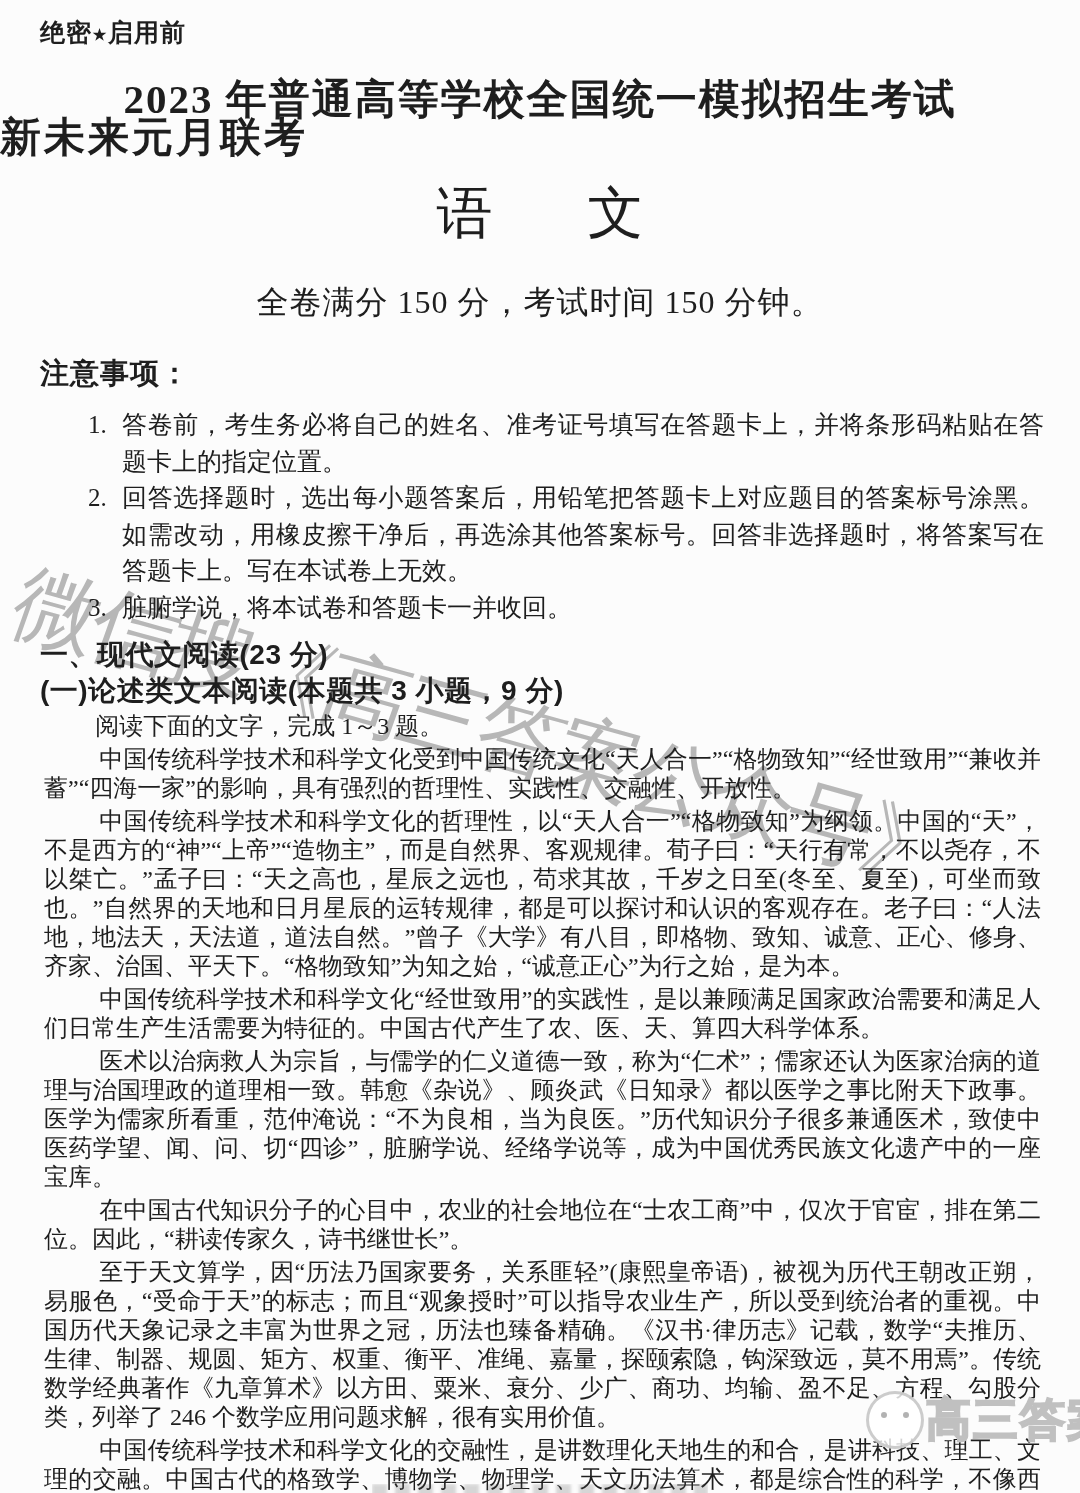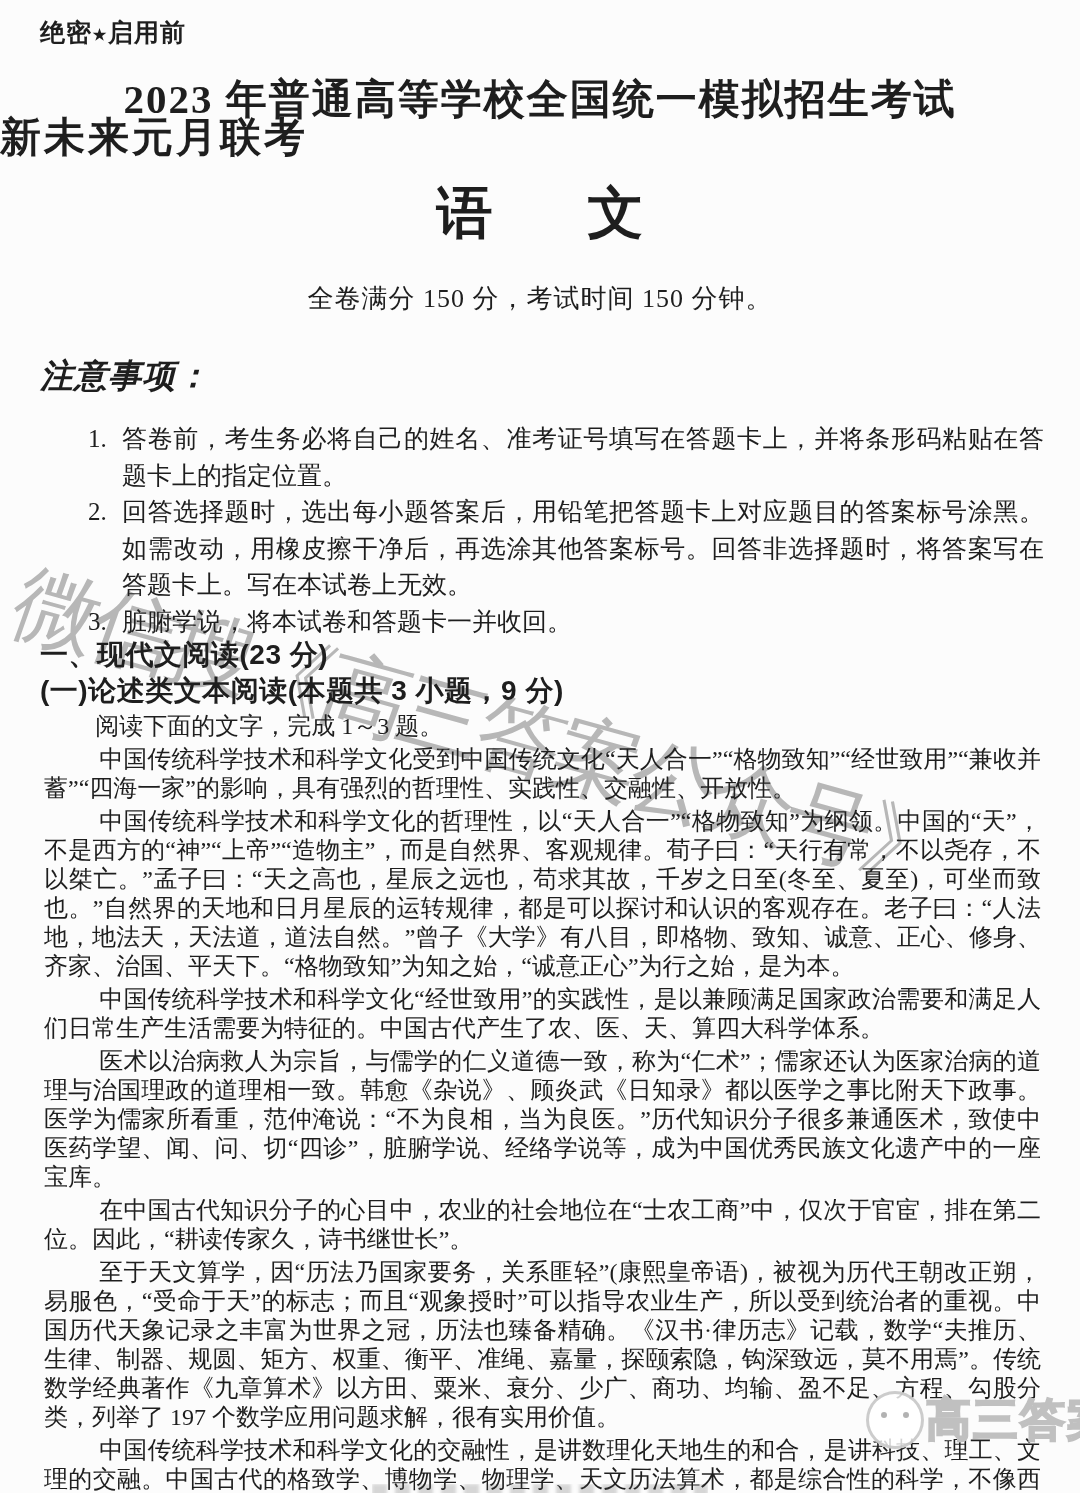--- a/index.html
+++ b/index.html
@@ -25,38 +25,38 @@
     margin-top:20px;
   }
   .title-l2{
     position:absolute;left:0;right:0;top:110px;text-align:left;
     font-weight:700;font-size:41px;letter-spacing:3px;
     z-index:1;
   }
   .subject{
     position:absolute;left:0;right:0;top:176px;text-align:center;
     font-family:"Liberation Sans",sans-serif;
-    font-weight:700;font-size:56px;
+    font-weight:400;font-size:56px;
     z-index:1;
   }
   .subject .c1{margin-right:95px;}
   .exam-info{
     position:absolute;left:0;right:0;top:281px;text-align:center;
-    font-size:26px;letter-spacing:1px;
+    font-size:32px;letter-spacing:1px;
     z-index:1;
   }
   
   .notice{
     position:absolute;left:40px;right:36px;top:354px;
     z-index:1;
   }
   .notice-heading{
     font-family:"Liberation Sans",sans-serif;
-    font-weight:700;font-size:33px;
-    margin-bottom:22px;letter-spacing:1px;font-style:italic;
+    font-weight:700;font-size:29px;
+    margin-bottom:13px;letter-spacing:1px;
   }
   .notice-item{
     position:relative;padding-left:82px;
     font-size:25px;line-height:36.5px;text-align:justify;
   }
   .notice-num{position:absolute;left:48px;top:0;}
   
   .content{
     position:absolute;left:40px;right:35px;top:637px;
     z-index:1;
@@ -162,21 +162,21 @@
   <div class="content">
     <h2 class="sec-h">一、现代文阅读(23 分)</h2>
     <h3 class="sec-h">(一)论述类文本阅读(本题共 3 小题，9 分)</h3>
     <p class="instruction">阅读下面的文字，完成 1～3 题。</p>
 
     <p class="para">中国传统科学技术和科学文化受到中国传统文化“天人合一”“格物致知”“经世致用”“兼收并蓄”“四海一家”的影响，具有强烈的哲理性、实践性、交融性、开放性。</p>
     <p class="para">中国传统科学技术和科学文化的哲理性，以“天人合一”“格物致知”为纲领。中国的“天”，不是西方的“神”“上帝”“造物主”，而是自然界、客观规律。荀子曰：“天行有常，不以尧存，不以桀亡。”孟子曰：“天之高也，星辰之远也，苟求其故，千岁之日至(冬至、夏至)，可坐而致也。”自然界的天地和日月星辰的运转规律，都是可以探讨和认识的客观存在。老子曰：“人法地，地法天，天法道，道法自然。”曾子《大学》有八目，即格物、致知、诚意、正心、修身、齐家、治国、平天下。“格物致知”为知之始，“诚意正心”为行之始，是为本。</p>
     <p class="para">中国传统科学技术和科学文化“经世致用”的实践性，是以兼顾满足国家政治需要和满足人们日常生产生活需要为特征的。中国古代产生了农、医、天、算四大科学体系。</p>
     <p class="para">医术以治病救人为宗旨，与儒学的仁义道德一致，称为“仁术”；儒家还认为医家治病的道理与治国理政的道理相一致。韩愈《杂说》、顾炎武《日知录》都以医学之事比附天下政事。医学为儒家所看重，范仲淹说：“不为良相，当为良医。”历代知识分子很多兼通医术，致使中医药学望、闻、问、切“四诊”，脏腑学说、经络学说等，成为中国优秀民族文化遗产中的一座宝库。</p>
     <p class="para">在中国古代知识分子的心目中，农业的社会地位在“士农工商”中，仅次于官宦，排在第二位。因此，“耕读传家久，诗书继世长”。</p>
-    <p class="para">至于天文算学，因“历法乃国家要务，关系匪轻”(康熙皇帝语)，被视为历代王朝改正朔，易服色，“受命于天”的标志；而且“观象授时”可以指导农业生产，所以受到统治者的重视。中国历代天象记录之丰富为世界之冠，历法也臻备精确。《汉书·律历志》记载，数学“夫推历、生律、制器、规圆、矩方、权重、衡平、准绳、嘉量，探颐索隐，钩深致远，莫不用焉”。传统数学经典著作《九章算术》以方田、粟米、衰分、少广、商功、均输、盈不足、方程、勾股分类，列举了 197 个数学应用问题求解，很有实用价值。</p>
+    <p class="para">至于天文算学，因“历法乃国家要务，关系匪轻”(康熙皇帝语)，被视为历代王朝改正朔，易服色，“受命于天”的标志；而且“观象授时”可以指导农业生产，所以受到统治者的重视。中国历代天象记录之丰富为世界之冠，历法也臻备精确。《汉书·律历志》记载，数学“夫推历、生律、制器、规圆、矩方、权重、衡平、准绳、嘉量，探颐索隐，钩深致远，莫不用焉”。传统数学经典著作《九章算术》以方田、粟米、衰分、少广、商功、均输、盈不足、方程、勾股分类，列举了 246 个数学应用问题求解，很有实用价值。</p>
     <p class="para">中国传统科学技术和科学文化的交融性，是讲数理化天地生的和合，是讲科技、理工、文理的交融。中国古代的格致学、博物学、物理学、天文历法算术，都是综合性的科学，不像西方是分科的学问。西方近现代甚至当代科学家都推崇中国传统科学文化的交融、综合和整体性。如耗</p>
   </div>
 
   <div class="badge">
     <div class="badge-face"></div>
     <span class="badge-text">高三答案号</span>
   </div>
 
   <div class="footer-crop">
     <div class="marks"></div>

